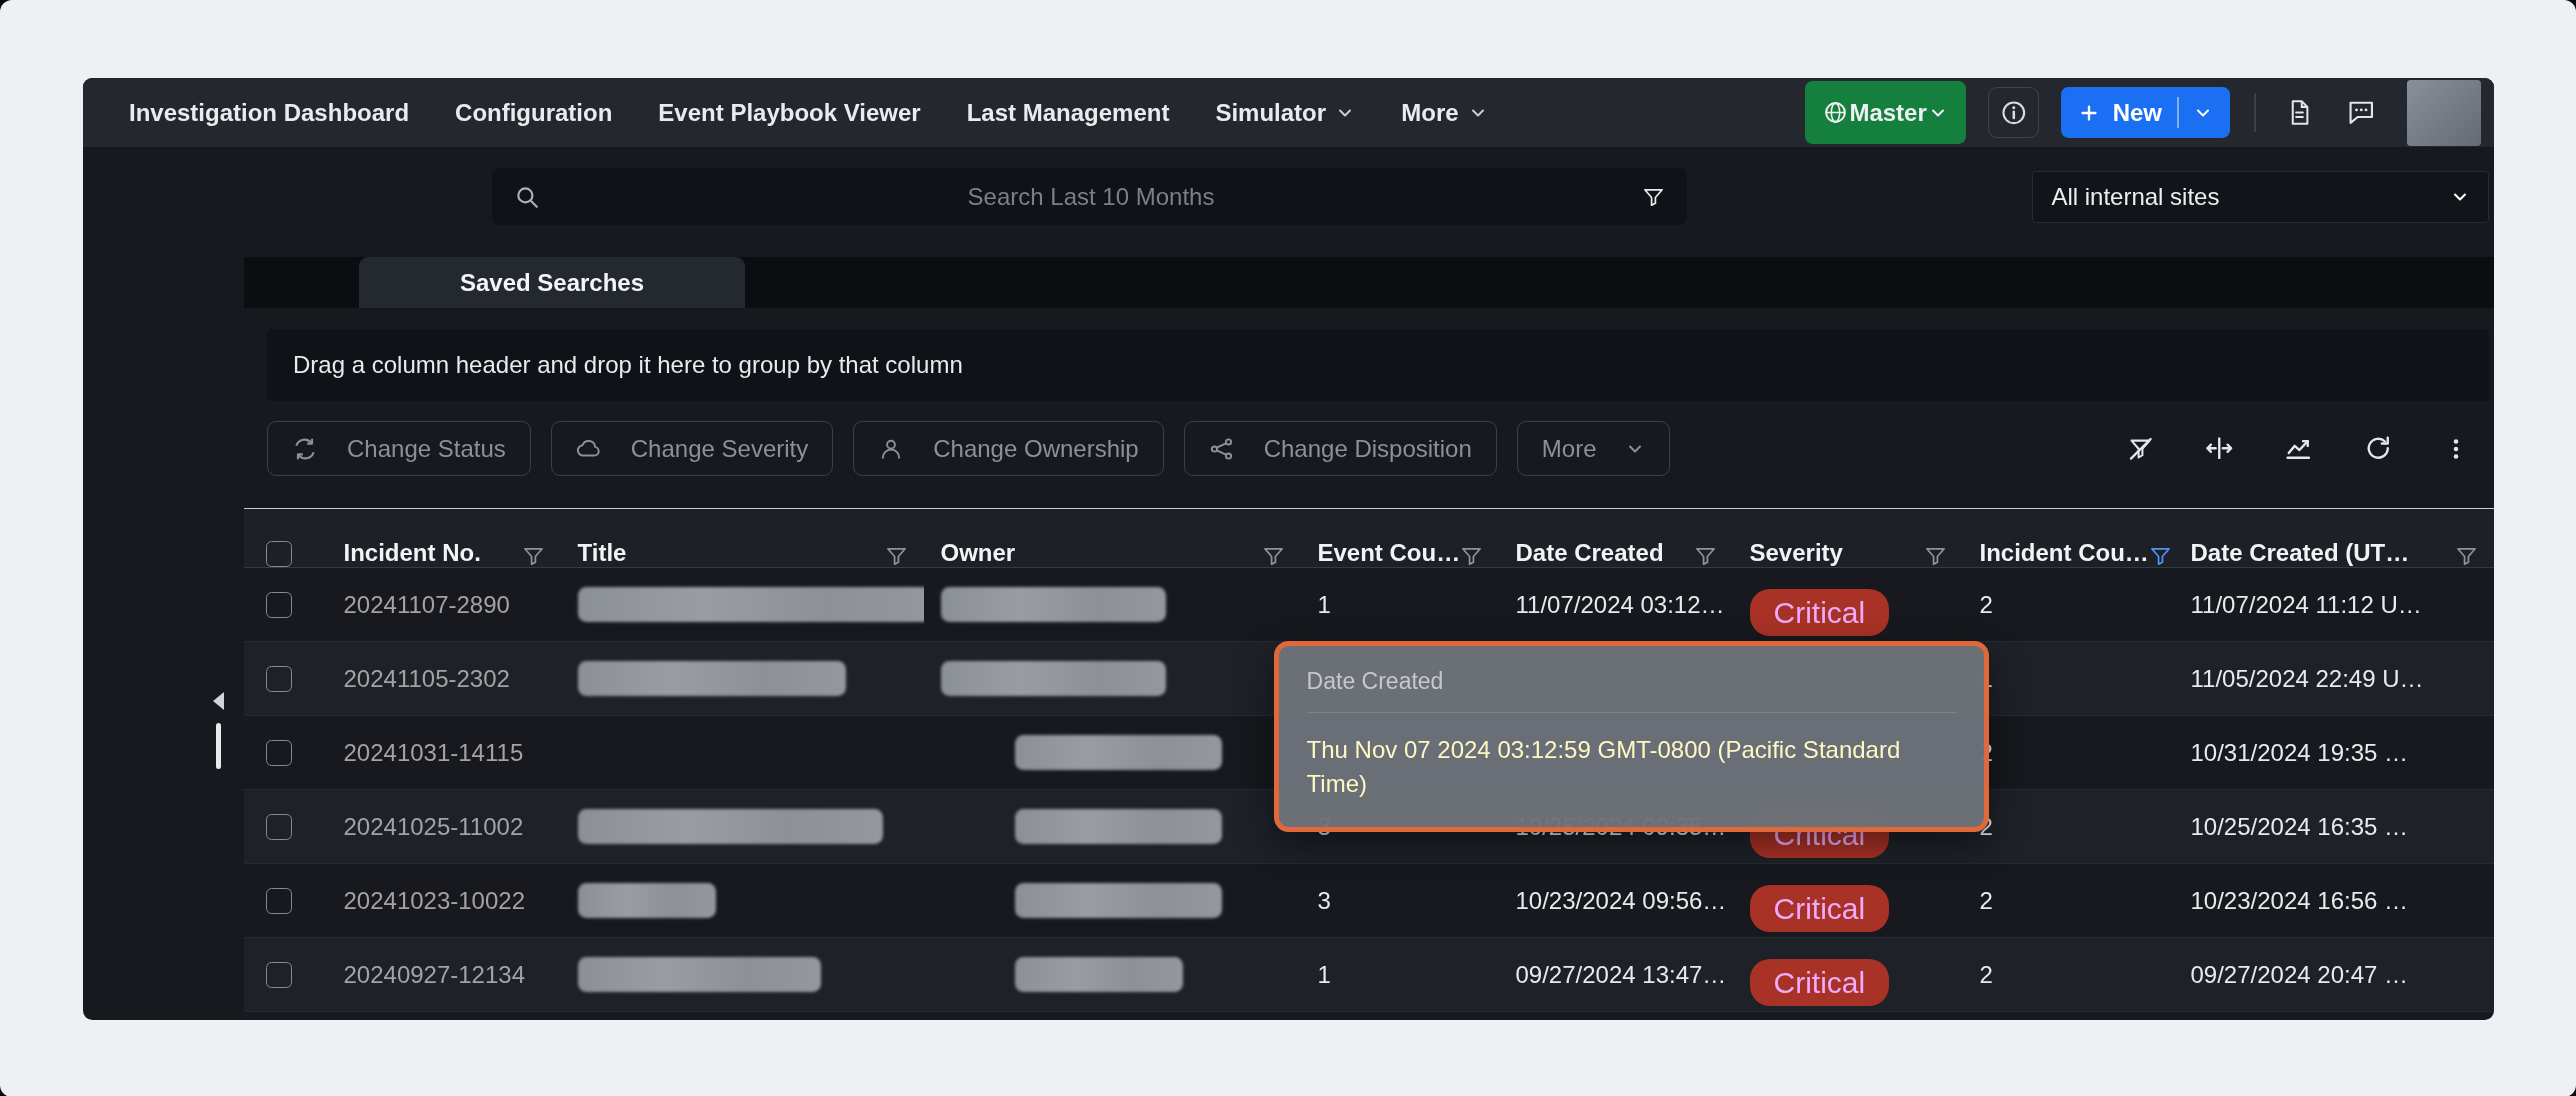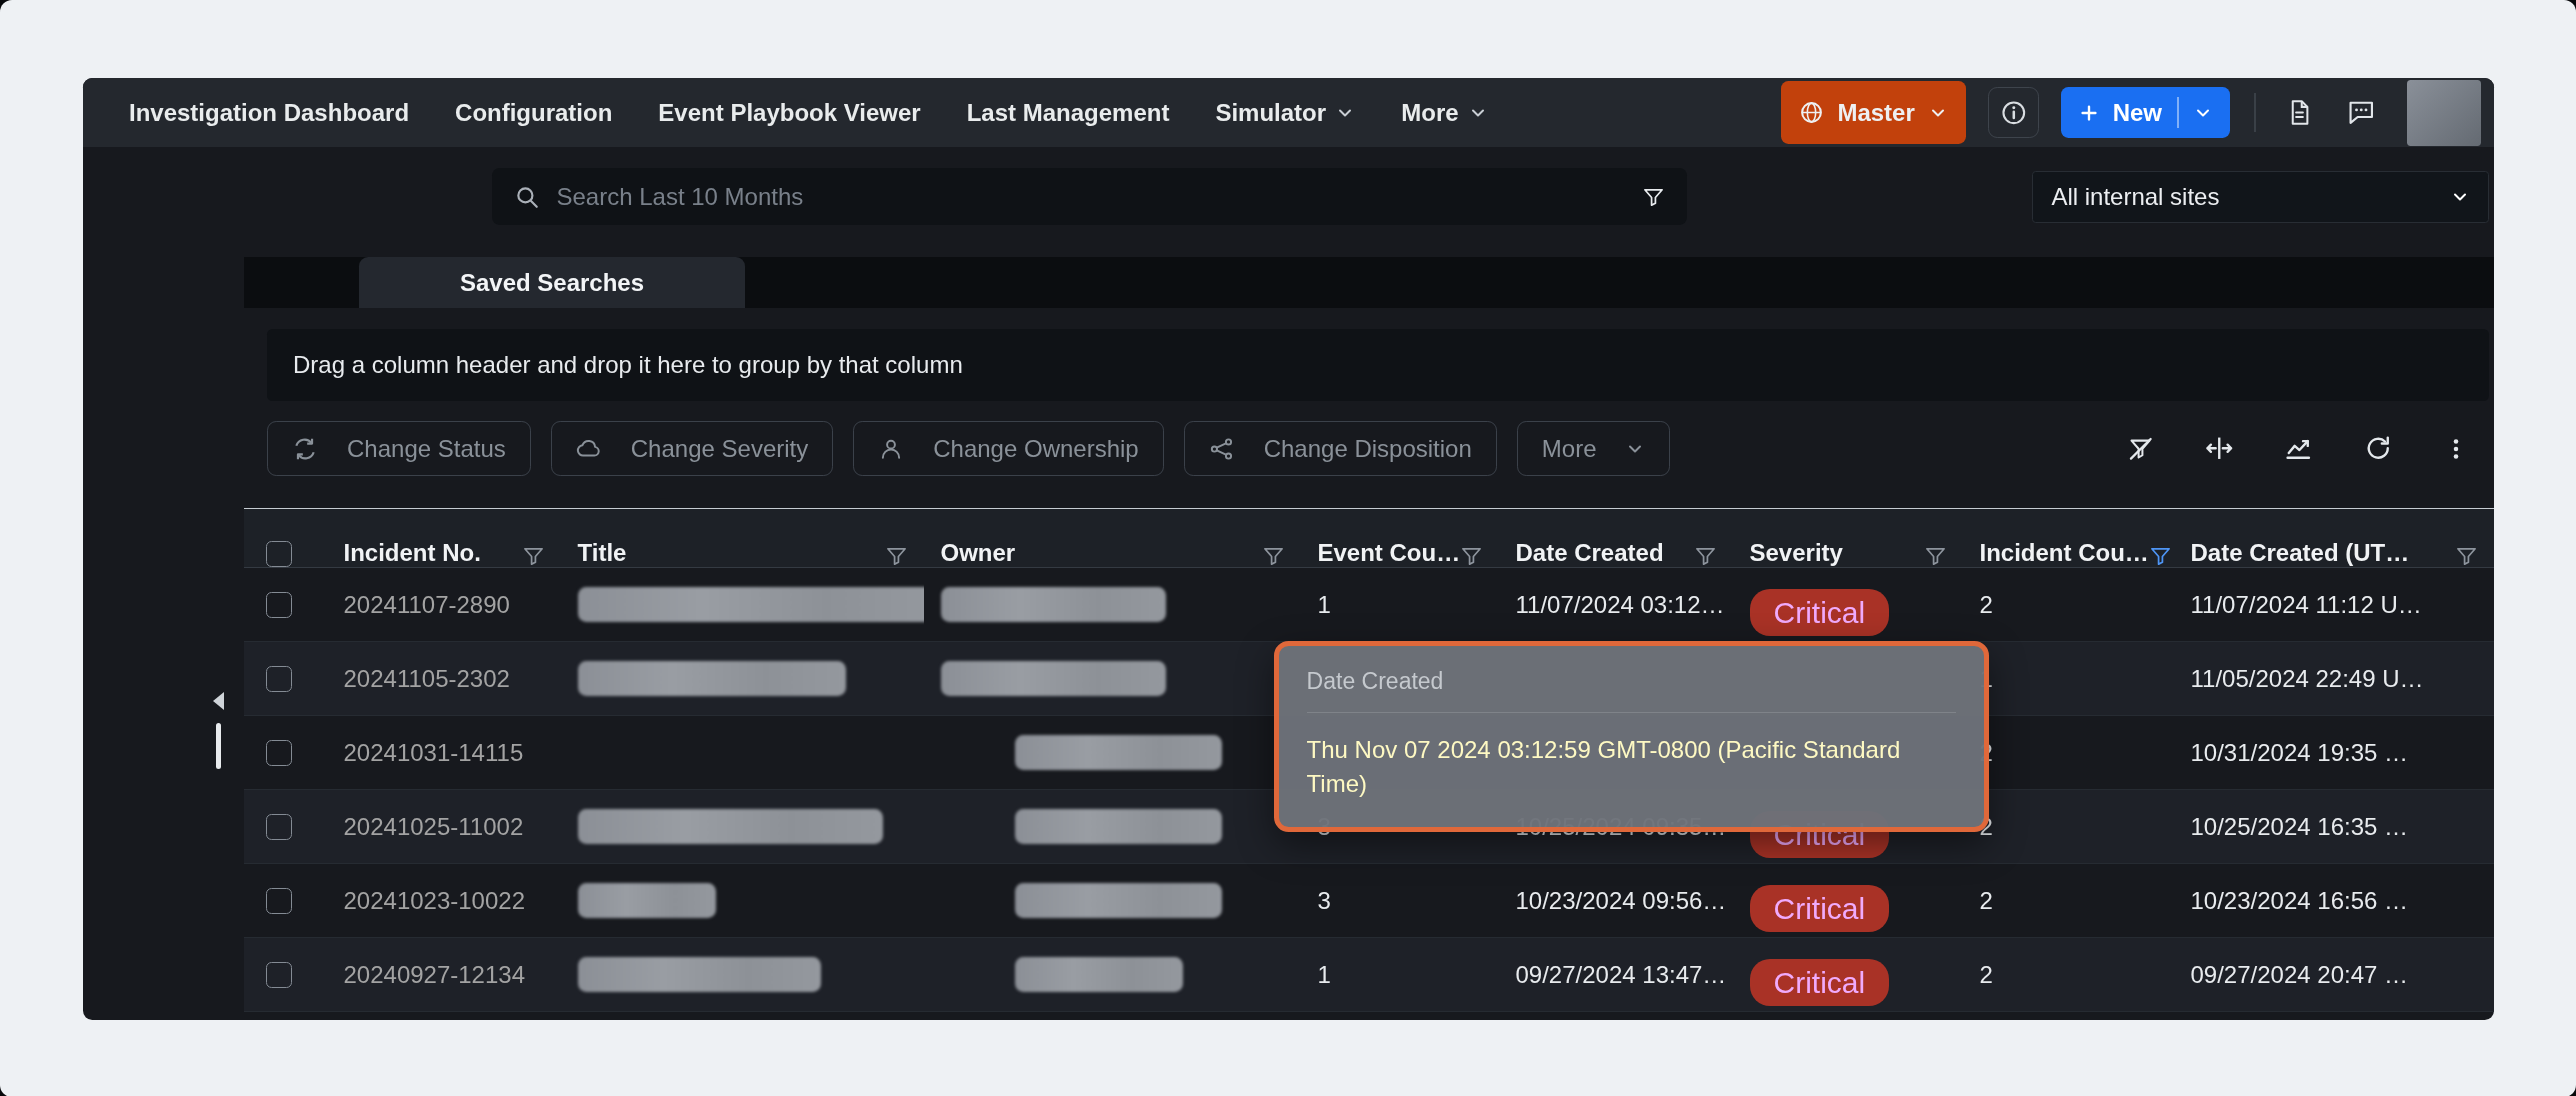--- a/index.html
+++ b/index.html
@@ -7,33 +7,33 @@
   body{background:#08090b;font-family:"Liberation Sans","DejaVu Sans",sans-serif;position:relative;overflow:hidden;}
   .frame{position:absolute;inset:0;background:#eef1f4;border-radius:12px;}
   .app{position:absolute;left:83px;top:78px;width:2411px;height:942px;background:#17191e;border-radius:9.2px;overflow:hidden;}
 
   
   .topnav{position:absolute;left:0;top:0;right:0;height:69px;background:#24282e;display:flex;align-items:center;padding:0 13px 0 46px;z-index:3;}
   .nav-items{display:flex;align-items:center;gap:46px;}
   .nav-item{display:flex;align-items:center;gap:9.2px;color:#e9eced;font-size:24px;font-weight:700;cursor:pointer;white-space:nowrap;}
   .nav-caret{display:flex;color:#c9ced4;}
   .top-right{margin-left:auto;display:flex;align-items:center;gap:22px;}
-  .master-btn{display:flex;align-items:center;gap:13px;height:63px;padding:0 18.4px;background:#c2410c;border:none;border-radius:7.4px;color:#eef0f2;font-size:24px;font-weight:700;font-family:inherit;cursor:pointer;}
+  .master-btn{display:flex;align-items:center;gap:1px;height:63px;padding:0 18.4px;background:#15803d;border:none;border-radius:7.4px;color:#eef0f2;font-size:24px;font-weight:700;font-family:inherit;cursor:pointer;}
   .sq-btn{width:51px;height:51px;border:1.8px solid #3e444c;border-radius:9.2px;background:transparent;color:#d9dde1;display:flex;align-items:center;justify-content:center;cursor:pointer;}
   .new-btn{display:flex;align-items:center;gap:13px;height:51px;padding:0 16.5px;background:var(--accent-blue,#1a6ff2);border:none;border-radius:7.4px;color:#fff;font-size:24px;font-weight:700;font-family:inherit;cursor:pointer;}
   .new-btn .vdiv{width:1.8px;height:31px;background:rgba(255,255,255,.45);margin:0 1.8px;}
   .topdiv{width:1.8px;height:39px;background:#3a4047;margin:0 1.8px;}
   .icon-btn{background:transparent;border:none;color:#e2e6ea;display:flex;align-items:center;justify-content:center;width:40px;height:51px;cursor:pointer;}
   .avatar{width:74px;height:66px;border-radius:3.7px;background:linear-gradient(135deg,#8a9099,#646a72);margin-left:3.7px;cursor:pointer;}
   .ic{display:flex;align-items:center;}
 
   
   .searchbox{position:absolute;left:409px;top:90px;width:1195px;height:57px;background:#0f1216;border-radius:7.4px;display:flex;align-items:center;gap:16.5px;padding:0 22px;z-index:2;}
   .searchbox .lead{color:#aab0b8;}
-  .search-input{flex:1;background:transparent;border:none;outline:none;color:#e8ebee;font-size:24px;font-family:inherit;}
+  .search-input{flex:1;background:transparent;border:none;outline:none;color:#e8ebee;font-size:24px;font-family:inherit;text-align:center;}
   .search-input::placeholder{color:#79808a;}
   .funnel-white{color:#e8ebee;}
   .site-select{position:absolute;left:1949px;top:93px;width:457px;height:52px;background:#11151a;border:0.9px solid #282d34;border-radius:3.7px;display:flex;align-items:center;padding:0 18.4px;color:#eceef1;font-size:24px;cursor:pointer;z-index:2;}
   .site-select .caret{margin-left:auto;display:flex;color:#fff;}
 
   
   .tabstrip{position:absolute;left:161px;top:179px;right:0;height:51px;background:#0b0d10;display:flex;align-items:flex-end;padding-left:40px;}
   .tab{margin-left:75px;width:386px;height:51px;background:#24282f;border-radius:9.2px 9.2px 0 0;display:flex;align-items:center;justify-content:center;color:#f3f5f7;font-size:24px;font-weight:700;cursor:pointer;}
   .groupbar{position:absolute;left:184px;top:251px;width:2222px;height:72px;background:#0f1216;border-radius:5.5px;display:flex;align-items:center;padding:0 26px;color:#e8ebee;font-size:24px;}
   .bulk-row{position:absolute;left:184px;top:342px;width:2222px;height:57px;display:flex;align-items:center;gap:20px;}

